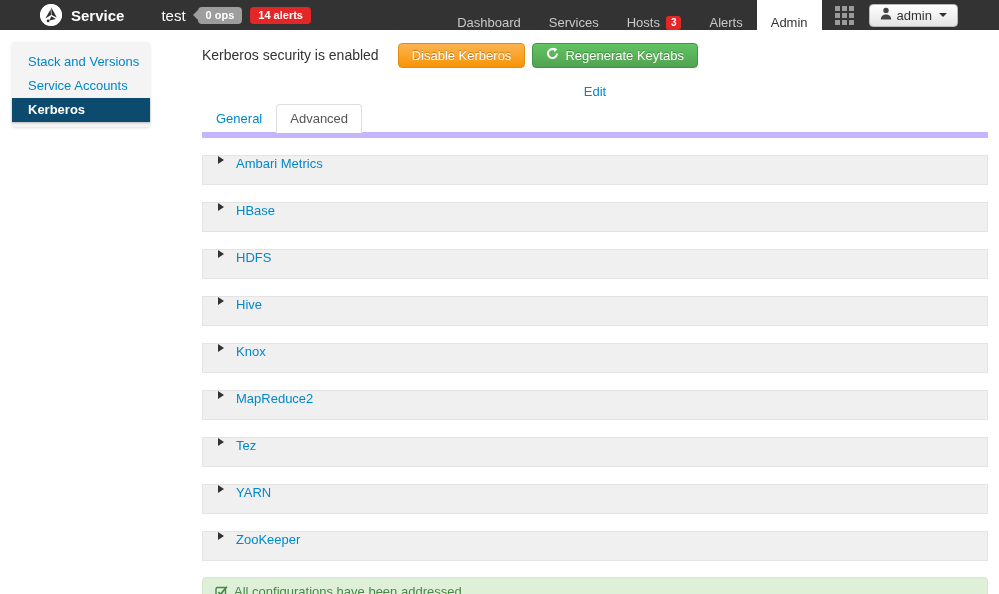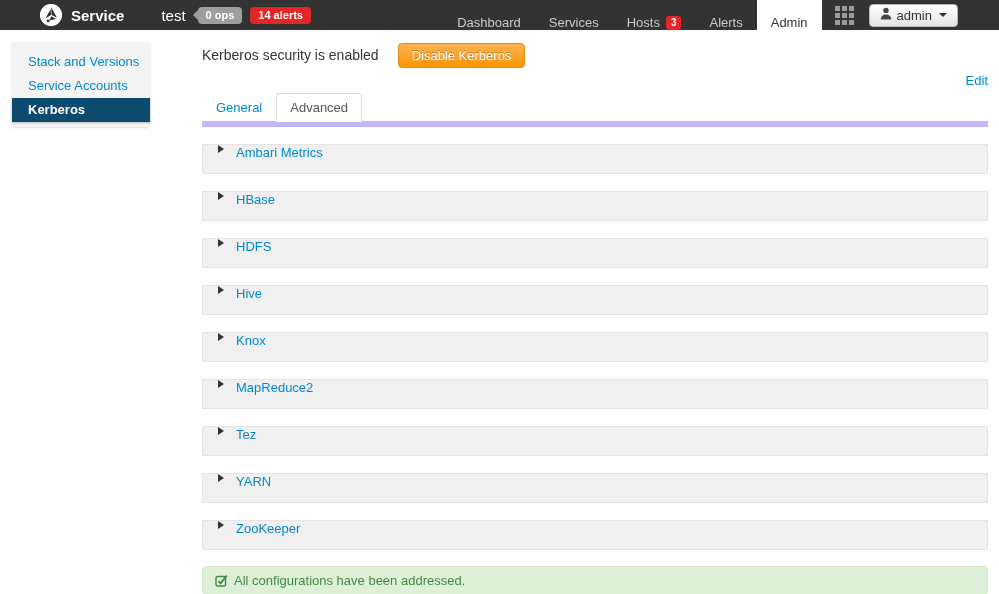--- a/index.html
+++ b/index.html
@@ -187,22 +187,22 @@
     background: linear-gradient(#fbb450, #f89406);
     border: 1px solid #e08e0b;
     margin-left: 19px;
   }
   .btn-success {
     background: linear-gradient(#62c462, #51a351);
     border: 1px solid #459345;
     margin-left: 7px;
   }
   .edit-row {
-    text-align: right;
-    margin-top: 3px;
+    text-align: center;
+    margin-top: 14px;
     height: 15px;
   }
   .link { color: #0088cc; font-size: 13px; cursor: pointer; text-decoration: none; }
 
   .tabs {
     display: flex;
     margin-top: 7px;
     border-bottom: 6px solid #c4b5fd;
     align-items: flex-end;
   }
@@ -337,20 +337,29 @@
   <div class="side-item active">
     <span>Kerberos</span>
   </div>
 </div>
 
 <div class="content">
 
   <div class="status-row">
     <span class="status-text">Kerberos security is enabled</span>
     <button class="btn btn-warning">Disable Kerberos</button>
+    <button class="btn btn-success">
+      <span>
+        <svg width="13" height="13" viewBox="0 0 13 13">
+          <path d="M11 6.5 A4.5 4.5 0 1 1 8.8 2.6" fill="none" stroke="#ffffff" stroke-width="2"></path>
+          <path d="M7.6 0.4 L11.5 2.2 L8.3 5.0 Z" fill="#ffffff"></path>
+        </svg>
+      </span>
+      <span>Regenerate Keytabs</span>
+    </button>
   </div>
 
   <div class="edit-row">
     <a class="link">Edit</a>
   </div>
 
   <div class="tabs">
     <div class="tab">General</div>
     <div class="tab active">Advanced</div>
   </div>

